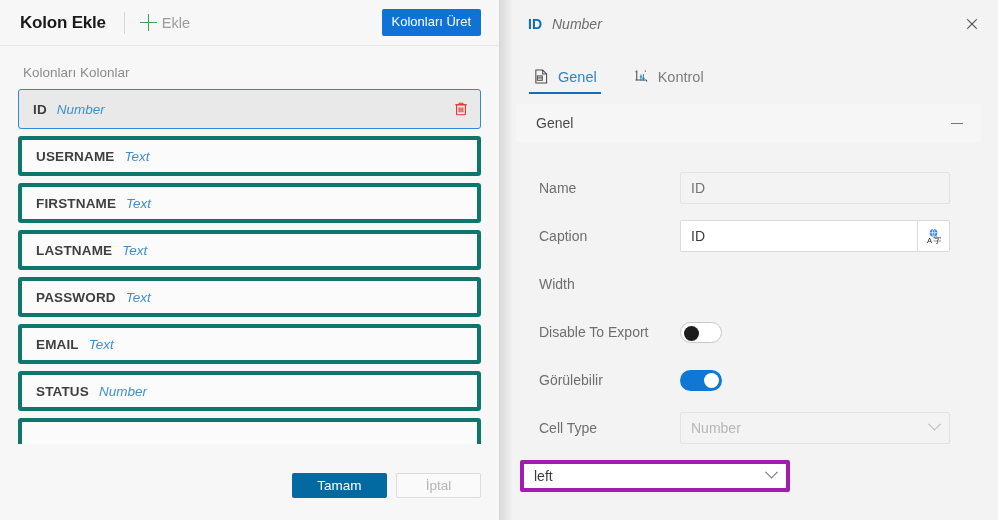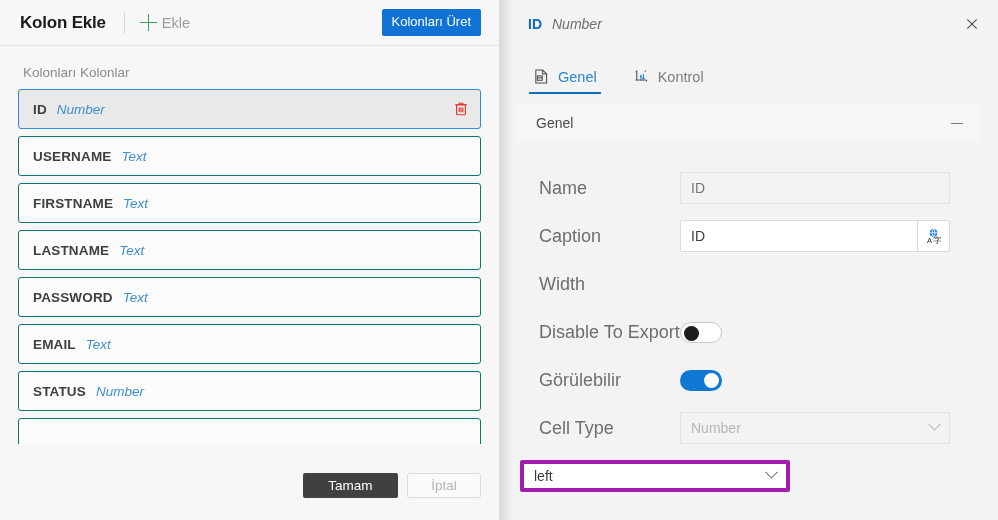--- a/index.html
+++ b/index.html
@@ -110,21 +110,21 @@
 
   .col-list {
     position: relative;
     height: 355px;
     overflow: hidden;
   }
 
   .col-item {
     height: 40px;
     margin-bottom: 7px;
-    border: 1px solid #0f766e;
+    border: 4px solid #0f766e;
     border-radius: 3px;
     background: #fbfbfb;
     display: flex;
     align-items: center;
     padding: 0 10px 0 14px;
     cursor: pointer;
   }
 
   .col-item.selected {
     background: #e9e9e9;
@@ -156,38 +156,38 @@
     flex: 0 0 auto;
     height: 62px;
     display: flex;
     align-items: center;
     justify-content: flex-end;
     gap: 9px;
     padding: 0 18px 8px 0;
   }
 
   .btn-primary {
-    background: #404040;
+    background: #0369a1;
     color: #fff;
     border: none;
     border-radius: 2px;
     font-size: 13.5px;
     width: 95px;
     height: 25px;
     cursor: pointer;
     font-family: "Liberation Sans", sans-serif;
   }
 
   .btn-secondary {
     background: #fafafa;
     color: #b4b4b4;
     border: 1px solid #dcdcdc;
     border-radius: 2px;
     font-size: 13.5px;
-    width: 74px;
+    width: 85px;
     height: 25px;
     cursor: pointer;
     font-family: "Liberation Sans", sans-serif;
   }
 
   
   .panel-shadow {
     position: absolute;
     left: 499px;
     top: 0;
@@ -305,21 +305,21 @@
   .fields { padding: 22px 18px 0 21px; }
 
   .field-row {
     display: flex;
     align-items: center;
     height: 48px;
   }
 
   .field-label {
     flex: 0 0 160px;
-    font-size: 18px;
+    font-size: 14px;
     color: #6e6e6e;
     padding-left: 19px;
   }
 
   .field-input {
     flex: 1 1 auto;
     height: 32px;
     background: #ffffff;
     border: 1px solid #dadada;
     border-radius: 2px;

